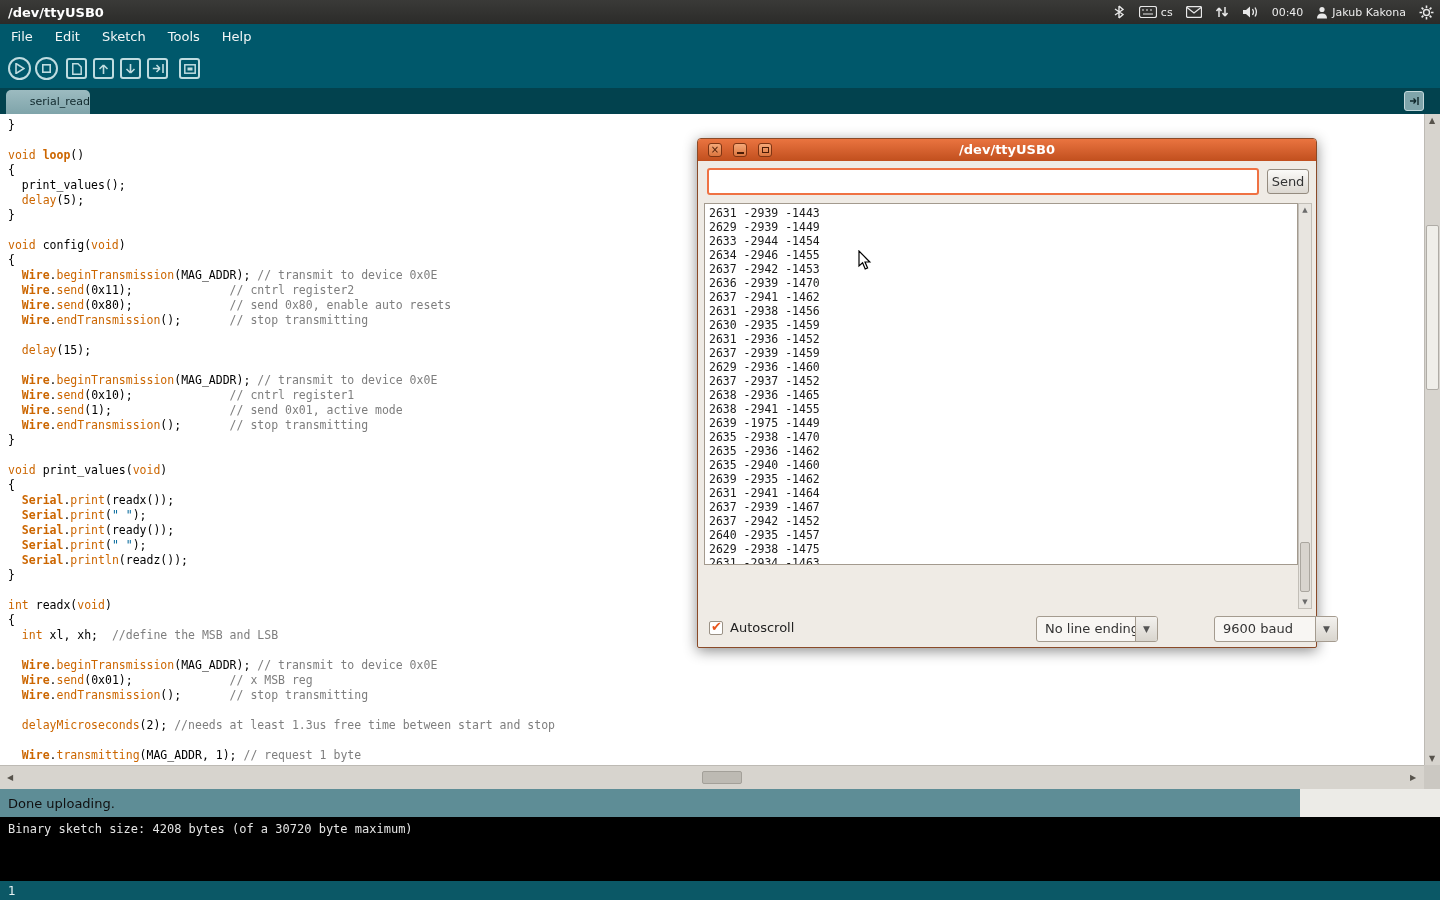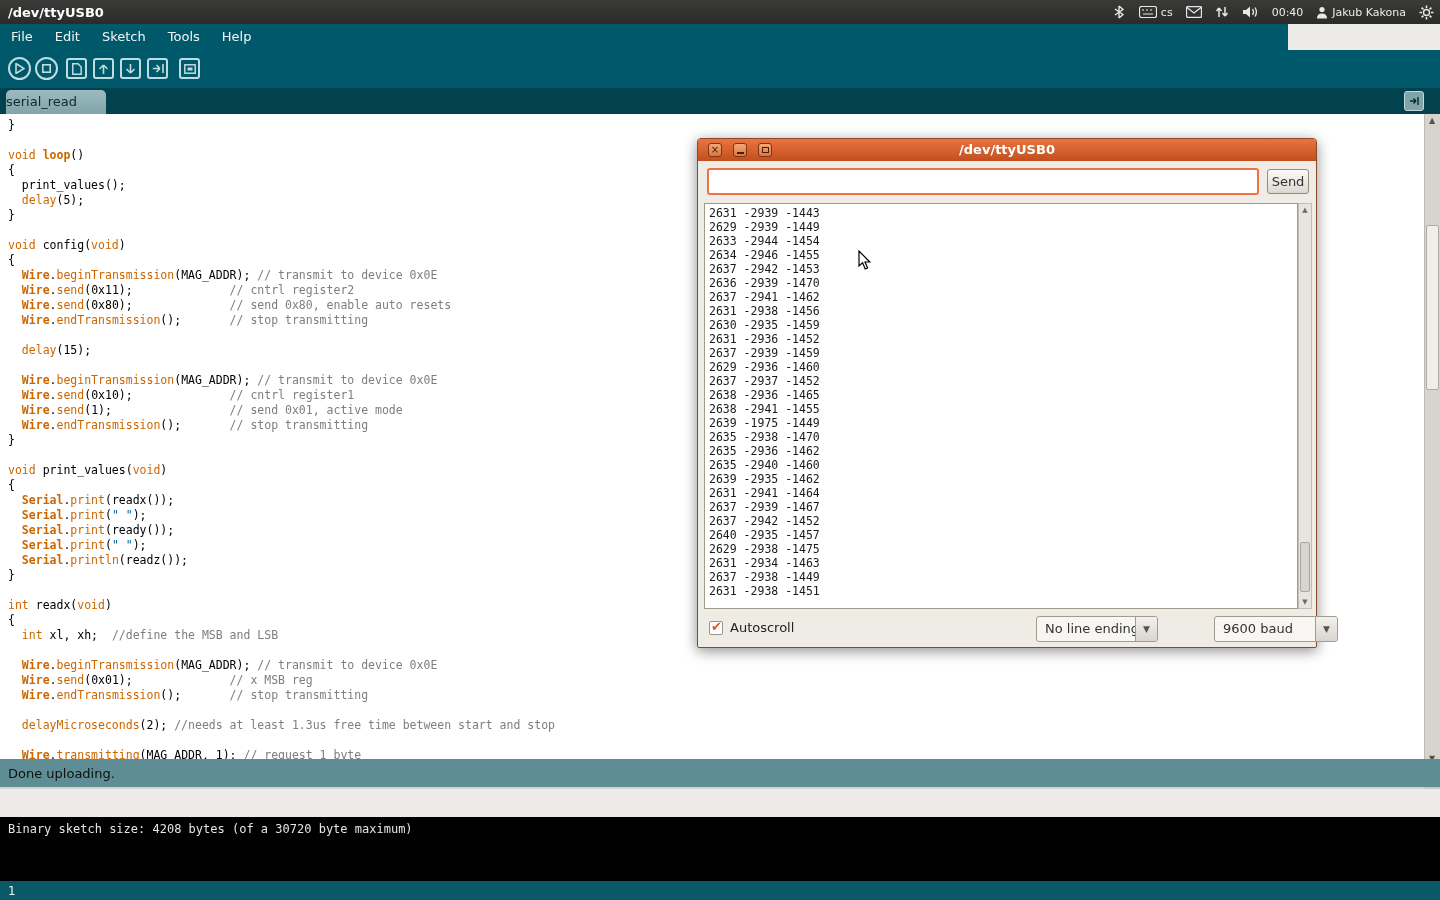--- a/index.html
+++ b/index.html
@@ -11,36 +11,36 @@
   #panel { position:absolute; left:0; top:0; width:1440px; height:24px;
            background:linear-gradient(#3a3a38,#2b2b29); color:#fff;
            display:flex; align-items:center; }
   #panel-title { font-weight:bold; font-size:13px; margin-left:8px; }
   .panel-right { position:absolute; right:6px; top:0; height:24px;
                  display:flex; align-items:center; gap:13px; color:#ececec; font-size:11px; }
   .panel-right svg { display:block; }
   .kb-wrap { display:flex; align-items:center; gap:4px; }
 
   
-  #menubar { position:absolute; left:0; top:24px; width:1288px; height:26px;
+  #menubar { position:absolute; left:0; top:24px; width:1440px; height:26px;
              background:#00586B; display:flex; align-items:center; }
   .menu-item { color:#F2F6F6; font-size:13px; padding:0 11px; line-height:26px; cursor:default; }
 
   #toolbar { position:absolute; left:0; top:50px; width:1440px; height:38px;
              background:#00586B; }
   .tb-btn { position:absolute; top:7px; cursor:pointer; }
   .tb-circle { width:23px; height:23px; border:2px solid #BFDCE0; border-radius:50%;
                display:flex; align-items:center; justify-content:center; }
   .tb-square { width:21px; height:21px; border:2px solid #BFDCE0; border-radius:3px;
                display:flex; align-items:center; justify-content:center; margin-top:1px; }
 
   #tabbar { position:absolute; left:0; top:88px; width:1440px; height:26px; background:#02424E; }
-  .tab-active { position:absolute; left:6px; bottom:0; width:100px; height:24px;
+  .tab-active { position:absolute; left:6px; bottom:0; width:84px; height:24px;
                 background:linear-gradient(#9CBBC0,#7FA4AA); border-radius:5px 5px 0 0;
-                color:#10282C; font-size:13px; text-align:left; line-height:24px; cursor:pointer; }
+                color:#10282C; font-size:11px; text-align:right; line-height:24px; cursor:pointer; }
   #tab-menu-btn { position:absolute; right:16px; top:3px; width:20px; height:20px;
                   background:#7FA4AA; border:1px solid #C4D8DB; border-radius:3px;
                   display:flex; align-items:center; justify-content:center; cursor:pointer; }
 
   
   #editor { position:absolute; left:0; top:114px; width:1424px; height:651px;
             background:#fff; overflow:hidden; cursor:text; }
   #code { padding:4px 0 0 8px; font-family:"DejaVu Sans Mono", monospace;
           font-size:11.5px; line-height:15px; }
   .code-line { white-space:pre; height:15px; }
@@ -57,21 +57,21 @@
              width:14px; text-align:center; cursor:pointer; }
   #vthumb { position:absolute; left:1px; top:111px; width:13px; height:165px;
             background:#EFEEE9; border:1px solid #AFACA6; border-radius:2px; cursor:grab; }
   #hscroll { position:absolute; left:0; top:765px; width:1440px; height:24px;
              background:#D7D4CE; border-top:1px solid #BDBAB4; }
   #hthumb { position:absolute; left:702px; top:5px; width:40px; height:13px;
             background:#BDBAB3; border:1px solid #A3A099; border-radius:2px; cursor:grab; }
   #hcorner { position:absolute; right:0; top:765px; width:16px; height:24px; background:#CBC8C2; }
 
   
-  #statusbar { position:absolute; left:0; top:759px; width:1440px; height:28px;
+  #statusbar { position:absolute; left:0; top:789px; width:1300px; height:28px;
                background:#5E8D96; color:#101010; font-size:13px;
                display:flex; align-items:center; padding-left:8px; }
   #console { position:absolute; left:0; top:817px; width:1440px; height:64px;
              background:#000; color:#E4E4E4; font-family:"DejaVu Sans Mono", monospace;
              font-size:12px; padding:5px 8px; }
   #footer { position:absolute; left:0; top:881px; width:1440px; height:19px;
             background:#0B5866; color:#E8F2F3; font-size:12px; padding-left:8px;
             display:flex; align-items:center; }
 
   
@@ -90,21 +90,21 @@
   .win-btn .maxbox { display:block; width:7px; height:6px; border:1.5px solid #4A1A05; margin:3px auto 0; }
 
   #sw-input { position:absolute; left:9px; top:29px; width:552px; height:27px;
               border:2px solid #EF7243; border-radius:3px; background:#fff;
               font-size:13px; padding:0 6px; outline:none; font-family:"DejaVu Sans", sans-serif; }
   #sw-send { position:absolute; left:569px; top:30px; width:42px; height:25px;
              background:linear-gradient(#FBFAF8,#DCD8D1); border:1px solid #948B7F;
              border-radius:3px; font-size:13px; color:#333; cursor:pointer;
              font-family:"DejaVu Sans", sans-serif; }
 
-  #sw-data { position:absolute; left:6px; top:64px; width:594px; height:406px;
+  #sw-data { position:absolute; left:6px; top:64px; width:594px; height:362px;
              background:#fff; border:1px solid #A39A8E; overflow:hidden; }
   #serial-lines { padding:2px 0 0 4px; font-family:"DejaVu Sans Mono", monospace;
                   font-size:11.5px; line-height:14px; color:#1A1A1A; }
   .serial-line { white-space:pre; height:14px; }
   #sw-scroll { position:absolute; left:600px; top:64px; width:14px; height:406px;
                background:#E8E5E0; border:1px solid #C2BEB7; }
   #sw-scroll .arrow { position:absolute; left:0; width:12px; text-align:center;
                       font-size:7px; color:#6B6B6B; cursor:pointer; }
   #sw-thumb { position:absolute; left:1px; top:338px; width:10px; height:50px;
               background:#D8D4CE; border:1px solid #AAA69F; border-radius:2px; cursor:grab; }

